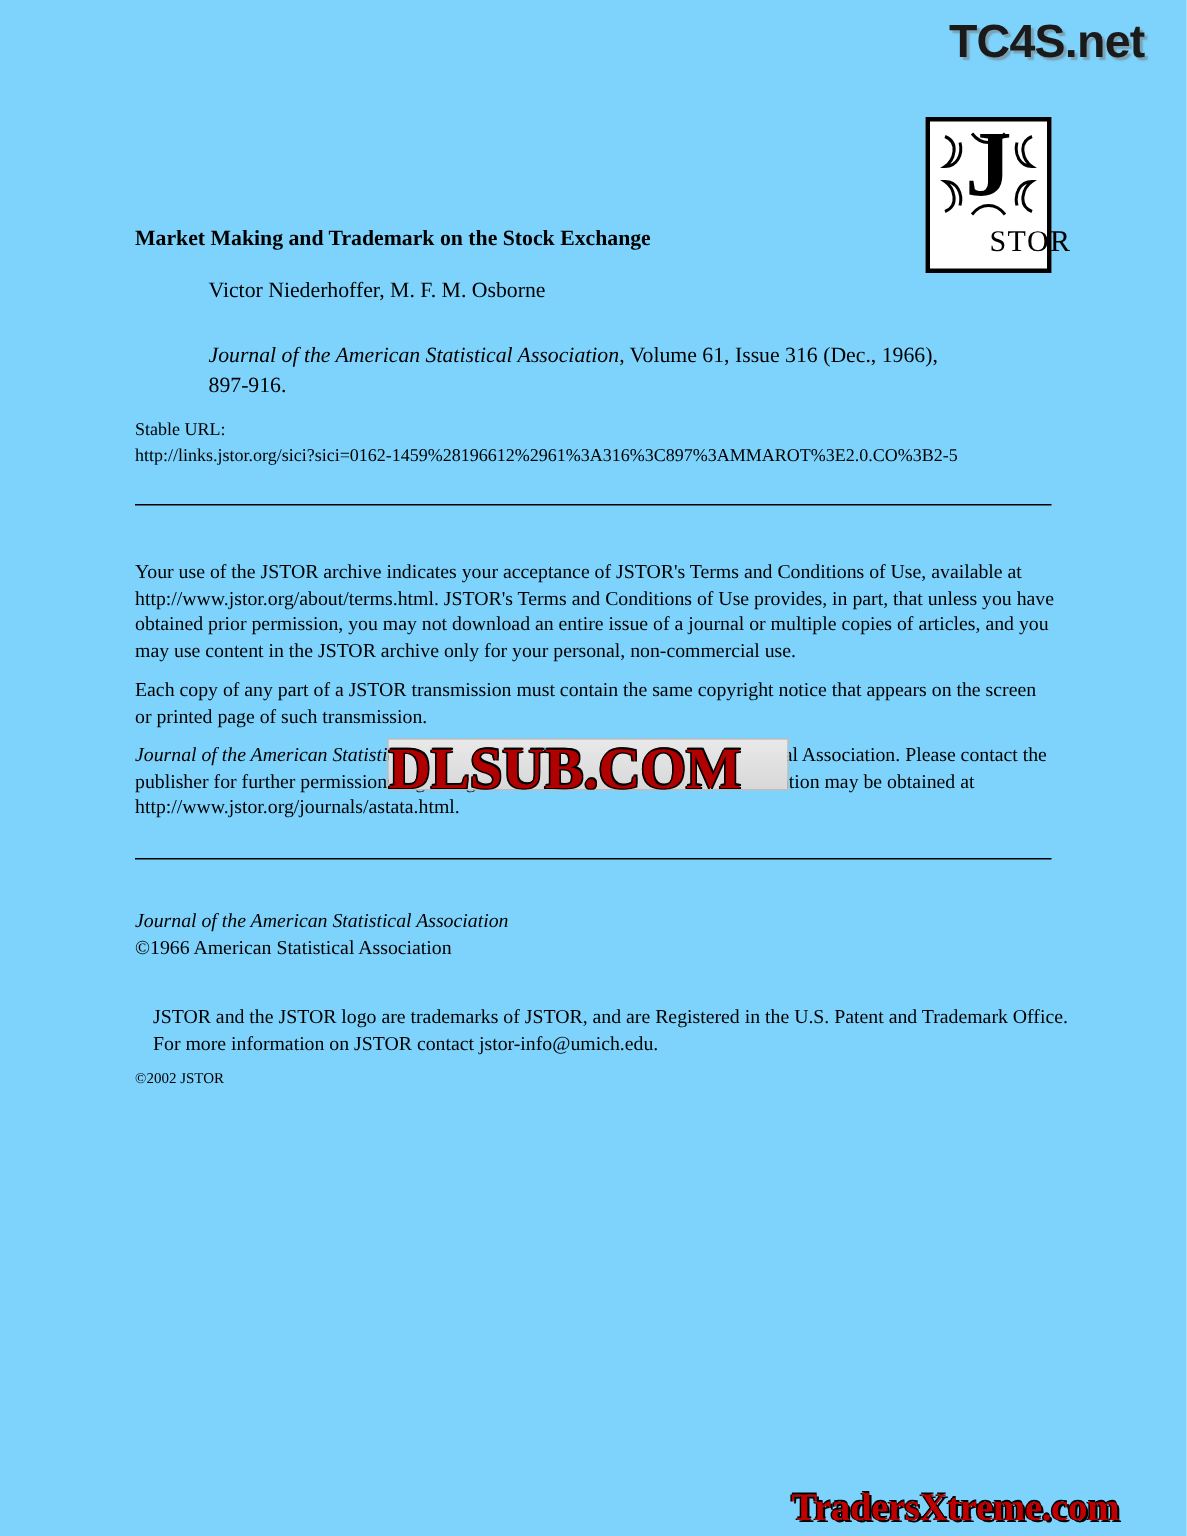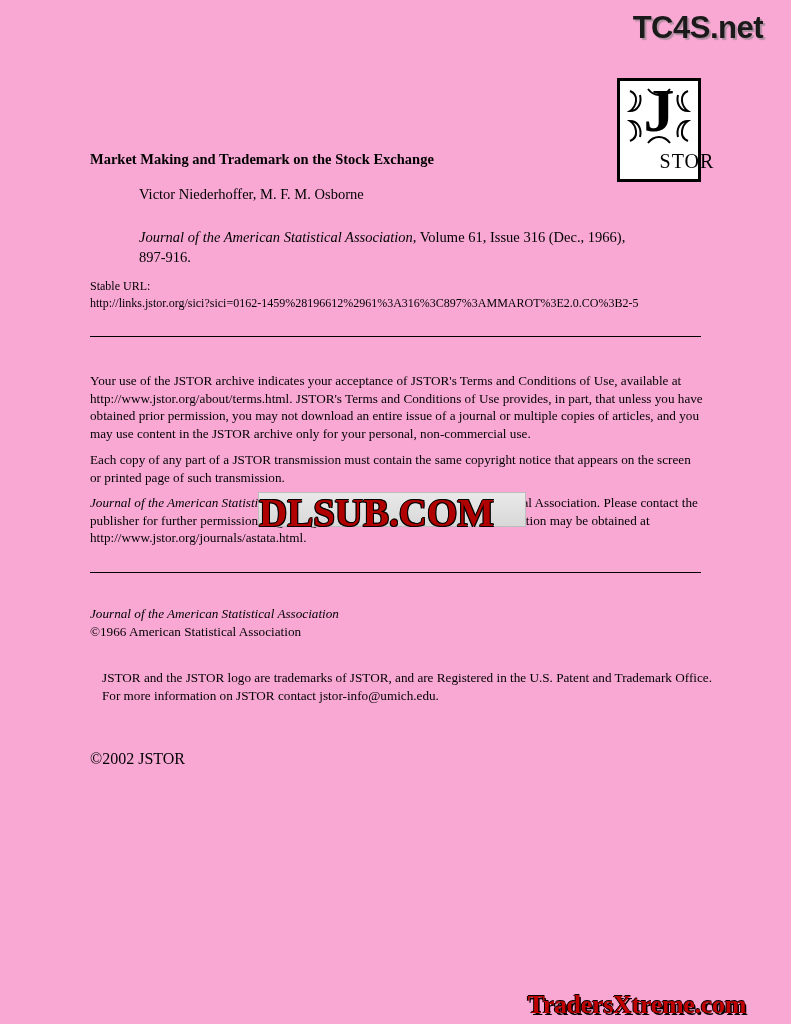--- a/index.html
+++ b/index.html
@@ -14,21 +14,21 @@
     font-family: "Liberation Serif", serif;
     color: #000000;
     overflow: hidden;
   }
 
   .page {
     position: absolute;
     left: 0; top: 0;
     width: 791px;
     height: 1024px;
-    background: #f9a8d4;
+    background: #7dd3fc;
   }
 
   
   .watermark-top {
     position: absolute;
     right: 28px;
     top: 10px;
     font-family: "Liberation Sans", sans-serif;
     font-weight: bold;
     font-size: 31px;
@@ -157,22 +157,22 @@
     left: 90px;
     top: 669px;
     width: 616px;
     font-size: 13.2px;
     line-height: 17.5px;
     margin-left: 12px;
   }
   .p-2002 {
     position: absolute;
     left: 90px;
-    top: 750px;
-    font-size: 16px;
+    top: 714px;
+    font-size: 10px;
     text-align: right;
   }
 
   .footer {
     position: absolute;
     right: 92px;
     top: 902px;
     text-align: right;
     font-size: 13px;
     line-height: 18px;

